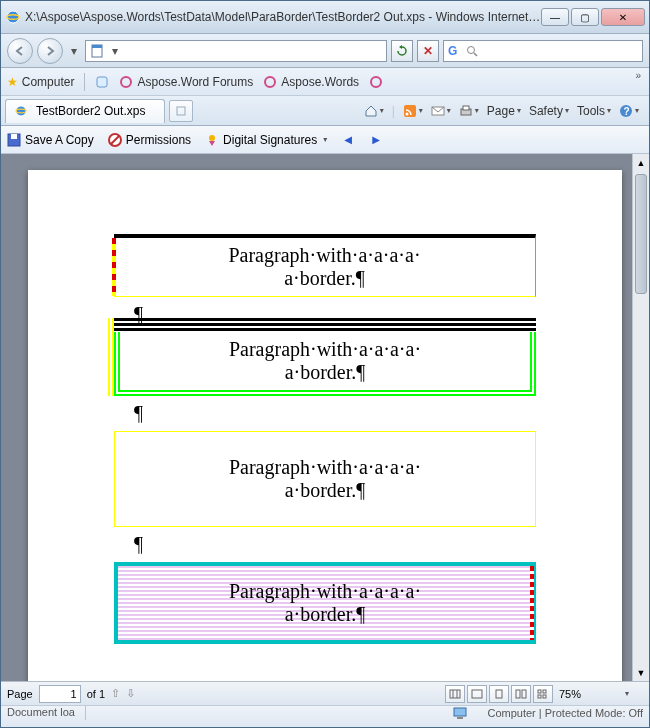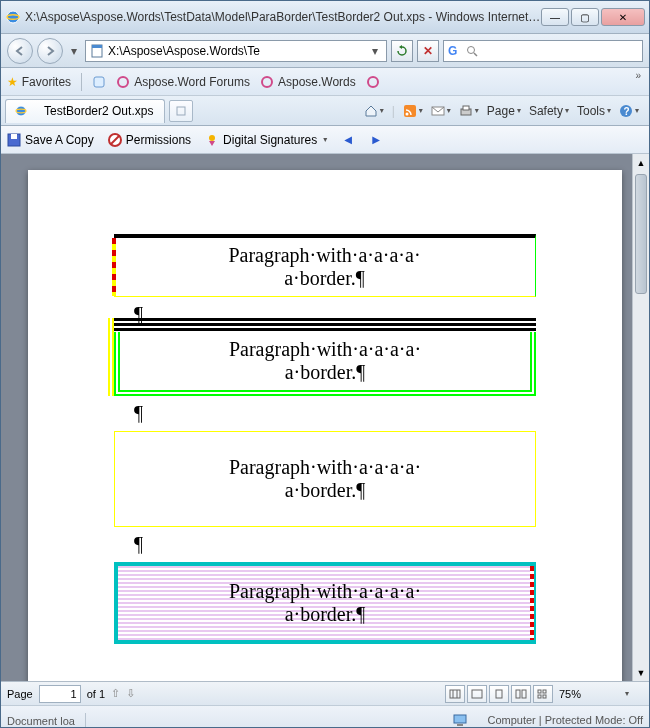--- a/index.html
+++ b/index.html
@@ -18,21 +18,21 @@
 .addr-dd { width: 14px; text-align: center; color: #555; cursor: pointer; }
 .refresh-btn, .stop-btn { width: 22px; height: 22px; border: 1px solid #8a9aaa; background: linear-gradient(to bottom,#fff,#e0e8f0); display: flex; align-items: center; justify-content: center; cursor: pointer; }
 .search-box { width: 200px; height: 22px; border: 1px solid #8a9aaa; background: #fff; display: flex; align-items: center; padding: 0 4px; gap: 4px; }
 .search-box input { border: none; flex: 1; font-size: 12px; font-style: italic; color: #888; outline: none; }
 .favbar { height: 28px; background: linear-gradient(to bottom, #edf3fa, #dde8f4); display: flex; align-items: center; padding: 0 6px; gap: 10px; border-bottom: 1px solid #c0ccd8; position: relative; }
 .fav-link { display: flex; align-items: center; gap: 4px; color: #333; cursor: pointer; }
 .fav-star { color: #f5b400; }
 .fav-sep { width: 1px; height: 18px; background: #b0bcc8; }
 .chevrons { position: absolute; right: 8px; top: 2px; color: #555; font-size: 10px; cursor: pointer; }
 .tabbar { height: 30px; background: linear-gradient(to bottom, #e8f0f8, #d8e4f0); display: flex; align-items: center; padding: 0 4px; border-bottom: 1px solid #a0b0c0; }
-.tab { height: 24px; background: linear-gradient(to bottom,#fff,#eef4fa); border: 1px solid #a8b8c8; border-bottom: none; border-radius: 3px 3px 0 0; display: flex; align-items: center; padding: 0 8px; gap: 16px; cursor: pointer; min-width: 160px; }
+.tab { height: 24px; background: linear-gradient(to bottom,#fff,#eef4fa); border: 1px solid #a8b8c8; border-bottom: none; border-radius: 3px 3px 0 0; display: flex; align-items: center; padding: 0 8px; gap: 8px; cursor: pointer; min-width: 160px; }
 .cmd-bar { flex: 1; display: flex; align-items: center; justify-content: flex-end; gap: 8px; padding-right: 6px; }
 .cmd-item { display: flex; align-items: center; gap: 2px; color: #333; cursor: pointer; }
 .cmd-item .dd { font-size: 8px; color: #555; }
 .xps-toolbar { height: 28px; background: linear-gradient(to bottom, #f5f8fc, #e4ecf6); display: flex; align-items: center; padding: 0 6px; gap: 14px; border-bottom: 1px solid #b8c4d0; }
 .xps-btn { display: flex; align-items: center; gap: 4px; cursor: pointer; }
 .find-box { margin-left: auto; width: 180px; height: 20px; border: 1px solid #a0b0c0; background: #fff; display: flex; align-items: center; padding: 0 4px; }
 .find-box input { border: none; flex: 1; font-size: 11px; font-style: italic; color: #888; outline: none; }
 .find-nav { width: 14px; height: 14px; display: flex; align-items: center; justify-content: center; cursor: pointer; font-size: 10px; }
 .viewer { flex: 1; background: #808895; position: relative; overflow: hidden; display: flex; }
 .viewer-scroll { position: absolute; right: 0; top: 0; bottom: 0; width: 17px; background: #e8ecf0; border-left: 1px solid #bcc4cc; }
@@ -50,21 +50,21 @@
 .para2 .topdeco .blk { height: 3px; background: #000; margin-bottom: 2px; }
 .para2::before { content:""; position:absolute; left:-12px; top:-14px; bottom:-6px; width:6px; border-left:6px double #ff0; }
 .para3 { border: 1px solid #ff0; padding: 24px 0; }
 .para4 { border: 4px solid #00c0c0; position: relative; padding: 14px 0; background: repeating-linear-gradient(to bottom, #e8c8f0 0 2px, #fff 2px 4px); }
 .para4::after { content:""; position:absolute; right:-2px; top:0; bottom:0; width:4px; background: repeating-linear-gradient(to bottom,#d00 0 5px,#fff 5px 8px); }
 .bottombar { height: 24px; background: linear-gradient(to bottom,#f0f4f8,#dde6f0); border-top: 1px solid #b0bcc8; display: flex; align-items: center; padding: 0 6px; gap: 6px; font-size: 11px; }
 .bottombar .page-input { width: 42px; height: 18px; border: 1px solid #a0b0c0; text-align: right; padding: 0 3px; font-size: 11px; }
 .view-btns { display: flex; gap: 2px; margin-left: auto; }
 .vbtn { width: 20px; height: 18px; border: 1px solid #a0b0c0; background: linear-gradient(to bottom,#fff,#e8eef4); cursor: pointer; display: flex; align-items: center; justify-content: center; font-size: 9px; }
 .zoom-box { width: 60px; text-align: left; padding-right: 4px; }
-.statusbar { height: 22px; background: linear-gradient(to bottom,#eef3f9,#e0e8f2); border-top: 1px solid #c0ccd8; display: flex; align-items: flex-end; padding: 0 6px; gap: 10px; font-size: 11px; color: #555; }
+.statusbar { height: 22px; background: linear-gradient(to bottom,#eef3f9,#e0e8f2); border-top: 1px solid #c0ccd8; display: flex; align-items: flex-start; padding: 0 6px; gap: 10px; font-size: 11px; color: #555; }
 .statusbar .sep { width: 1px; height: 14px; background: #b8c4d0; }
 svg { display: block; }
 </style>
 </head>
 <body>
 
 <div class="window">
 
   <div class="titlebar">
     <span class="ie-icon">
@@ -93,21 +93,20 @@
         </svg>
       </div>
     <span class="addr-dd">▾</span>
     <div class="addr-box">
       <span>
           <svg width="14" height="14">
             <rect x="2" y="1" width="10" height="12" fill="#fff" stroke="#5a7a9a"></rect>
             <rect x="2" y="1" width="10" height="3" fill="#4a8ad0"></rect>
           </svg>
         </span>
-      <input value="X:\Aspose\Aspose.Words\Te" style="">
       <span class="addr-dd">▾</span>
     </div>
     <div class="refresh-btn">
         <svg width="12" height="12">
           <path d="M6 2 A4 4 0 1 1 2 6" stroke="#2a7a2a" stroke-width="1.5" fill="none"></path>
           <path d="M6 0 L6 4 L3 2 Z" fill="#2a7a2a"></path>
         </svg>
       </div>
     <div class="stop-btn">
         <span style="color:#c03030;font-weight:bold">✕</span>
@@ -123,21 +122,21 @@
             <circle cx="5" cy="5" r="3.5" fill="none" stroke="#888"></circle>
             <line x1="8" y1="8" x2="11" y2="11" stroke="#888" stroke-width="1.5"></line>
           </svg>
         </span>
     </div>
   </div>
 
   <div class="favbar">
     <span class="fav-link">
       <span class="fav-star">★</span>
-      <span>Favorites</span>
+      <span>Computer</span>
     </span>
     <span class="fav-sep"></span>
     <span class="fav-link">
         <svg width="14" height="14">
           <rect x="2" y="2" width="10" height="10" rx="2" fill="#ddeeff" stroke="#6a9ad0"></rect>
         </svg>
       </span>
     <span class="fav-link">
       <svg width="14" height="14">
           <circle cx="7" cy="7" r="5" fill="none" stroke="#d04a8a" stroke-width="2"></circle>

